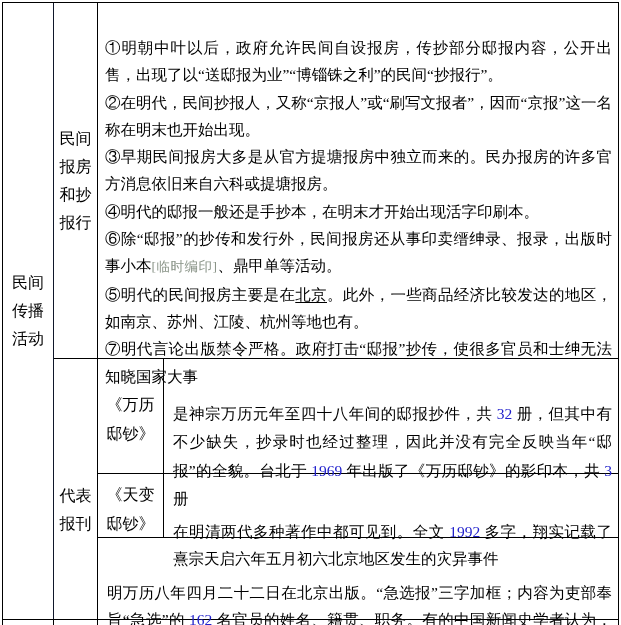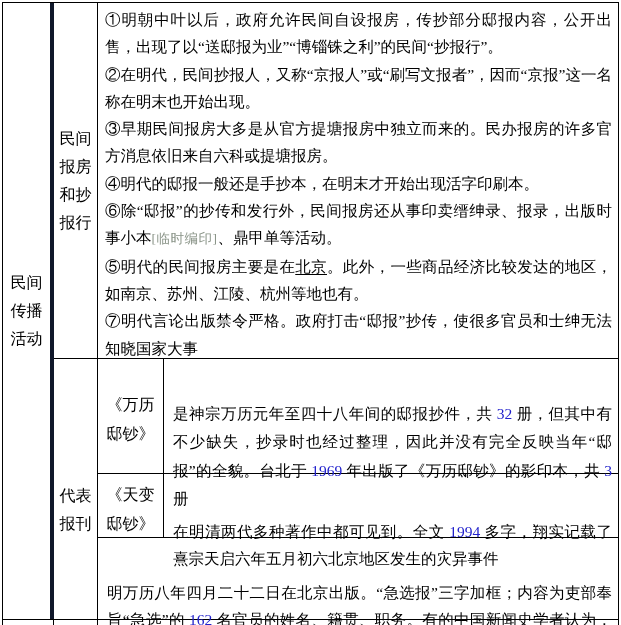--- a/index.html
+++ b/index.html
@@ -17,37 +17,38 @@
     display: flex; flex-direction: column;
   }
   .upper {
     height: 617px;
     border-bottom: 1px solid #000;
     display: flex;
   }
   
   .col1 {
     width: 51px;
-    border-right: 4px solid #0f172a;
+    border-right: 1px solid #0f172a;
     display: flex; align-items: center; justify-content: center;
   }
   .main { flex: 1; display: flex; flex-direction: column; }
   
   .vh { width: 2em; font-size: 16px; line-height: 28px; text-align: right; word-break: break-all; }
   .vt { width: calc(3em + 3px); font-size: 16px; line-height: 29px; text-align: center; word-break: break-all; margin-top: 6px; }
 
   .sec1 { height: 356px; border-bottom: 1px solid #000; display: flex; }
   .hdr2 {
     width: 44px; border-right: 1px solid #000;
     display: flex; align-items: center; justify-content: center;
   }
   .sec1-content {
     flex: 1;
     font-size: 15.5px; line-height: 27.3px;
     padding: 3px 6px 0 7px;
+    margin-top: 28px;
   }
   .sec1-content .para { text-align: justify; }
 
   .sec2 { flex: 1; display: flex; }
   .subrows { flex: 1; display: flex; flex-direction: column; }
   .subrow { display: flex; }
   .subrow.ra { height: 115px; border-bottom: 1px solid #000; }
   .subrow.rb { height: 64px;  border-bottom: 1px solid #000; }
   .subrow.rc { flex: 1; }
   .titlecell {
@@ -108,21 +109,21 @@
             <div class="titlecell">
               <div class="vt">《万历邸钞》</div>
             </div>
             <div class="textcell"><span>是神宗万历元年至四十八年间的邸报抄件，共 </span><span class="seg-num">32</span><span> 册，但其中有不少缺失，抄录时也经过整理，因此并没有完全反映当年“邸报”的全貌。台北于 </span><span class="seg-num">1969</span><span> 年出版了《万历邸钞》的影印本，共 </span><span class="seg-num">3</span><span> 册</span></div>
           </div>
 
           <div class="subrow rb">
             <div class="titlecell">
               <div class="vt">《天变邸钞》</div>
             </div>
-            <div class="textcell"><span>在明清两代多种著作中都可见到。全文 </span><span class="seg-num">1994</span><span> 多字，翔实记载了熹宗天启六年五月初六北京地区发生的灾异事件</span></div>
+            <div class="textcell"><span>在明清两代多种著作中都可见到。全文 </span><span class="seg-num">1992</span><span> 多字，翔实记载了熹宗天启六年五月初六北京地区发生的灾异事件</span></div>
           </div>
 
           <div class="subrow rc">
             <div class="textcell"><span>明万历八年四月二十二日在北京出版。“急选报”三字加框；内容为吏部奉旨“急选”的 </span><span class="seg-num">162</span><span> 名官员的姓名、籍贯、职务。有的中国新闻史学者认为，这是我国</span><span class="seg-u">现存最早的印刷报纸原件</span></div>
           </div>
 
         </div>
       </div>
 
     </div>

